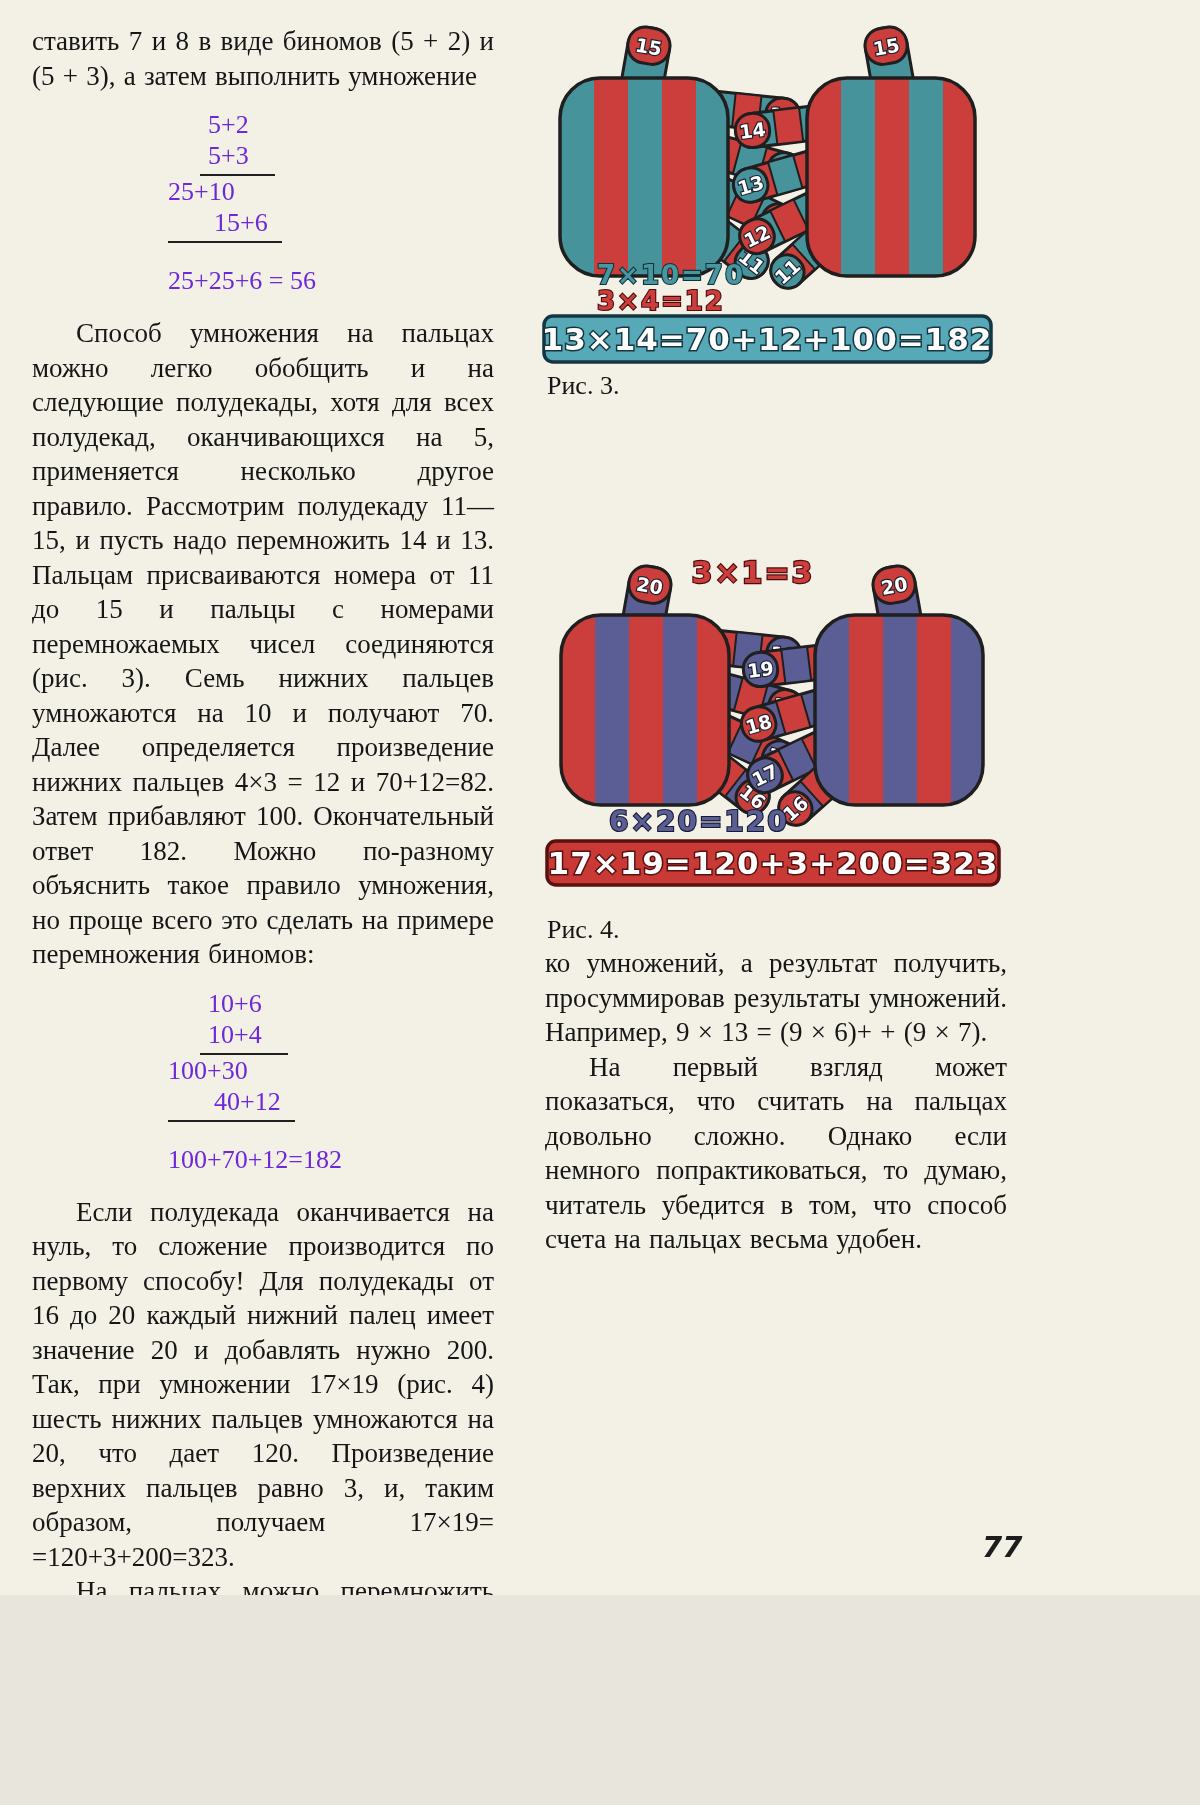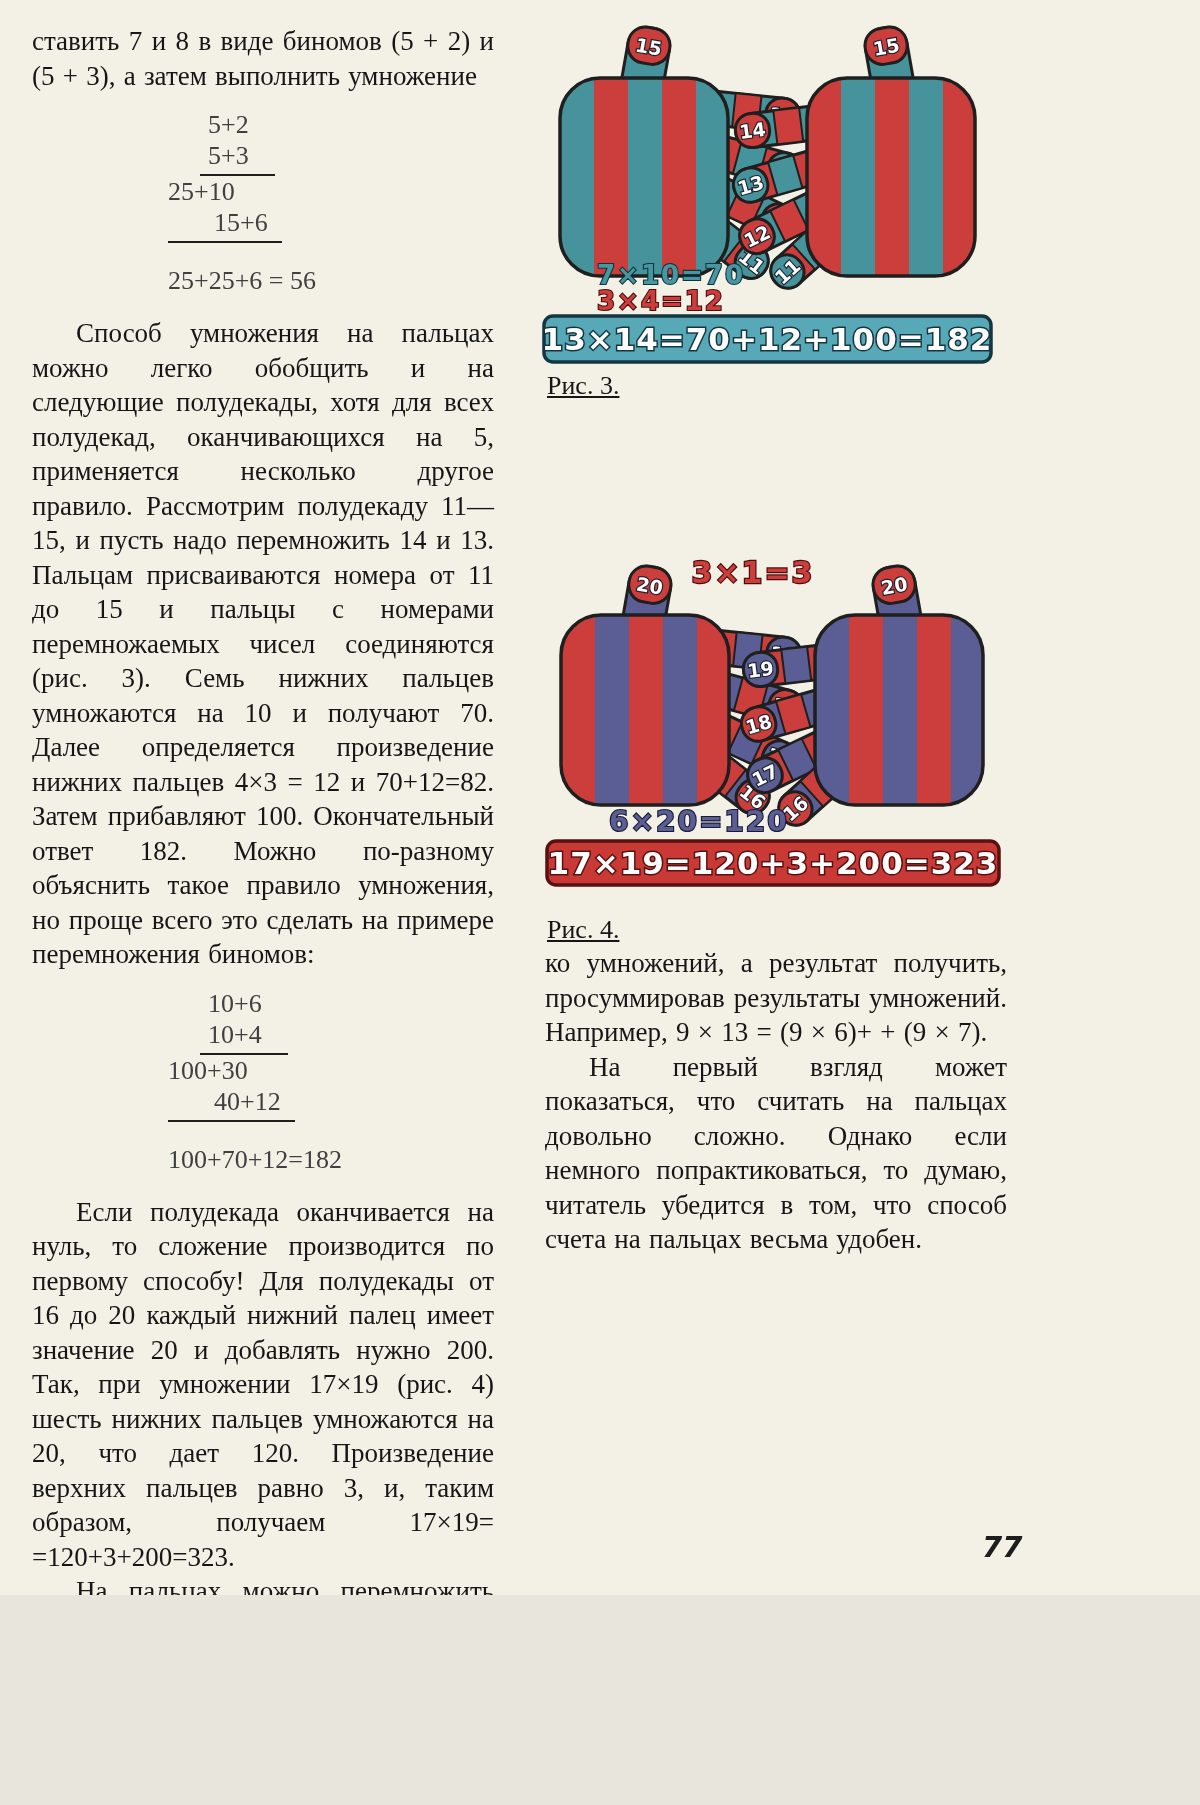--- a/index.html
+++ b/index.html
@@ -9,27 +9,27 @@
     background:#f3f0e6; overflow:hidden;
     font-family:"Liberation Serif", serif; color:#1a1a1a;
   }
   .col-left { position:absolute; left:32px; top:24px; width:462px; }
   .col-right-text { position:absolute; left:545px; top:946px; width:462px; }
   p.body-text {
     font-size:27px; line-height:34.5px; text-align:justify;
     word-spacing:1.5px; color:#161616; margin:0;
   }
   p.indent { text-indent:44px; }
-  .calc { margin:16px 0 20px 136px; font-size:26px; line-height:31px; color:#404040; }
+  .calc { margin:16px 0 20px 136px; font-size:26px; line-height:31px; color:#6d28d9; }
   .calc-top { width:fit-content; border-bottom:2px solid #1f1f1f; padding:0 26px 3px 8px; margin-left:32px; }
   .calc-mid { width:fit-content; border-bottom:2px solid #1f1f1f; padding:0 14px 3px 0; margin-top:0; }
   .calc-mid .shift { margin-left:46px; }
   .calc-total { margin-top:22px; }
   .fig-svg { position:absolute; }
-  .fig-caption { position:absolute; font-size:26px; color:#161616;text-decoration:underline; }
+  .fig-caption { position:absolute; font-size:26px; color:#161616; }
   .page-num { position:absolute; left:982px; top:1530px; font-family:"DejaVu Sans", sans-serif; font-style:italic; font-weight:bold; font-size:29px; color:#1d1d1d;text-align:right; }
   .bottom-strip {
     position:absolute; left:528px; top:1792px; width:512px; height:13px; border-radius:3px;
     background:linear-gradient(90deg,#b8423e 0%,#b8423e 2.5%,#4a949c 2.5%,#4a949c 45%,#bf4440 45%,#bf4440 55%,#4a949c 55%,#4a949c 73%,#bf4440 73%,#bf4440 80%,#4a949c 80%,#4a949c 100%);
   }
 
   
   .f-teal { fill:#47939b; }
   .f-red  { fill:#cc3e3b; }
   .f-ind  { fill:#5a5e94; }

